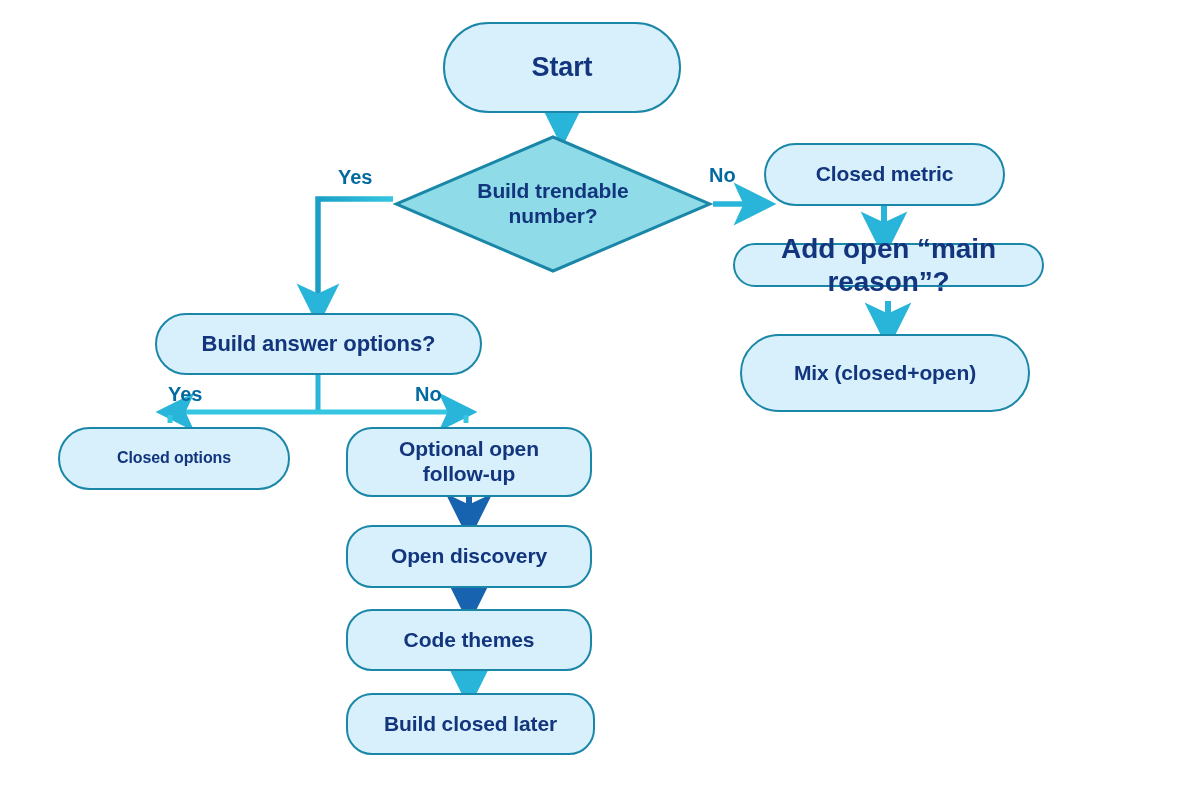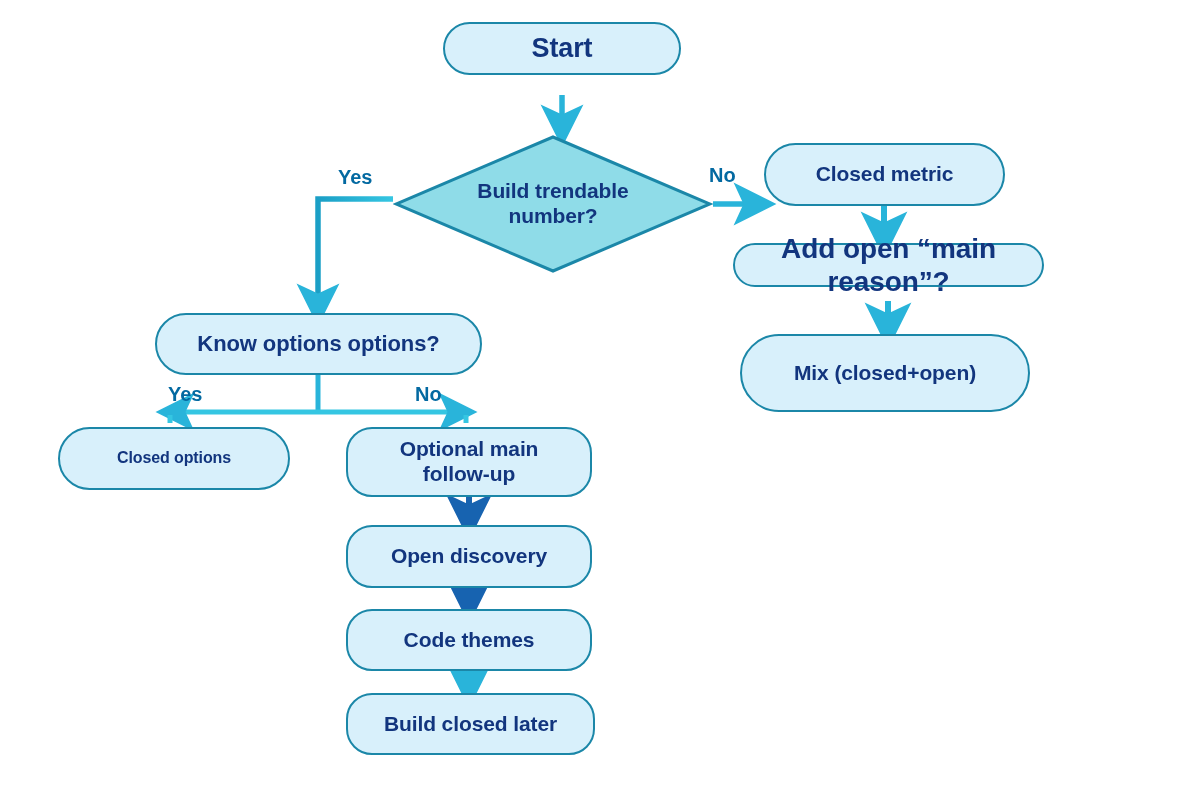--- a/index.html
+++ b/index.html
@@ -130,21 +130,21 @@
 
     <g>
       <path d="M469,588 L469,601" stroke="#1763b0" stroke-width="6" fill="none" marker-end="url(#ah-blue)"></path>
     </g>
 
     <g>
       <path d="M469,671 L469,685" stroke="#29b4da" stroke-width="6" fill="none" marker-end="url(#ah-cyan)"></path>
     </g>
   </svg>
 
-  <div class="node rounded" style="left:443px;top:22px;width:238px;height:53px;font-size:27px;">
+  <div class="node rounded" style="left:443px;top:22px;width:238px;height:91px;font-size:27px;">
     <span class="label">Start</span>
   </div>
 
   <div class="node diamond" style="left:393px;top:134px;width:320px;height:140px;font-size:21px;">
     <svg class="diamond-shape" viewBox="0 0 320 140" preserveAspectRatio="none">
       <polygon points="160,3 317,70 160,137 3,70" fill="#8fdce8" stroke="#1b87a8" stroke-width="3"></polygon>
     </svg>
     <span class="label">Build trendable
 number?</span>
   </div>
@@ -155,29 +155,29 @@
 
   <div class="node rounded" style="left:733px;top:243px;width:311px;height:44px;font-size:28px;">
     <span class="label">Add open “main reason”?</span>
   </div>
 
   <div class="node rounded" style="left:740px;top:334px;width:290px;height:78px;font-size:21px;">
     <span class="label">Mix (closed+open)</span>
   </div>
 
   <div class="node rounded" style="left:155px;top:313px;width:327px;height:62px;font-size:22px;">
-    <span class="label">Know options options?</span>
+    <span class="label">Build answer options?</span>
   </div>
 
   <div class="node rounded" style="left:58px;top:427px;width:232px;height:63px;font-size:16px;">
     <span class="label">Closed options</span>
   </div>
 
   <div class="node rounded soft" style="left:346px;top:427px;width:246px;height:70px;font-size:21px;">
-    <span class="label">Optional main
+    <span class="label">Optional open
 follow-up</span>
   </div>
 
   <div class="node rounded soft" style="left:346px;top:525px;width:246px;height:63px;font-size:21px;">
     <span class="label">Open discovery</span>
   </div>
 
   <div class="node rounded soft" style="left:346px;top:609px;width:246px;height:62px;font-size:21px;">
     <span class="label">Code themes</span>
   </div>

